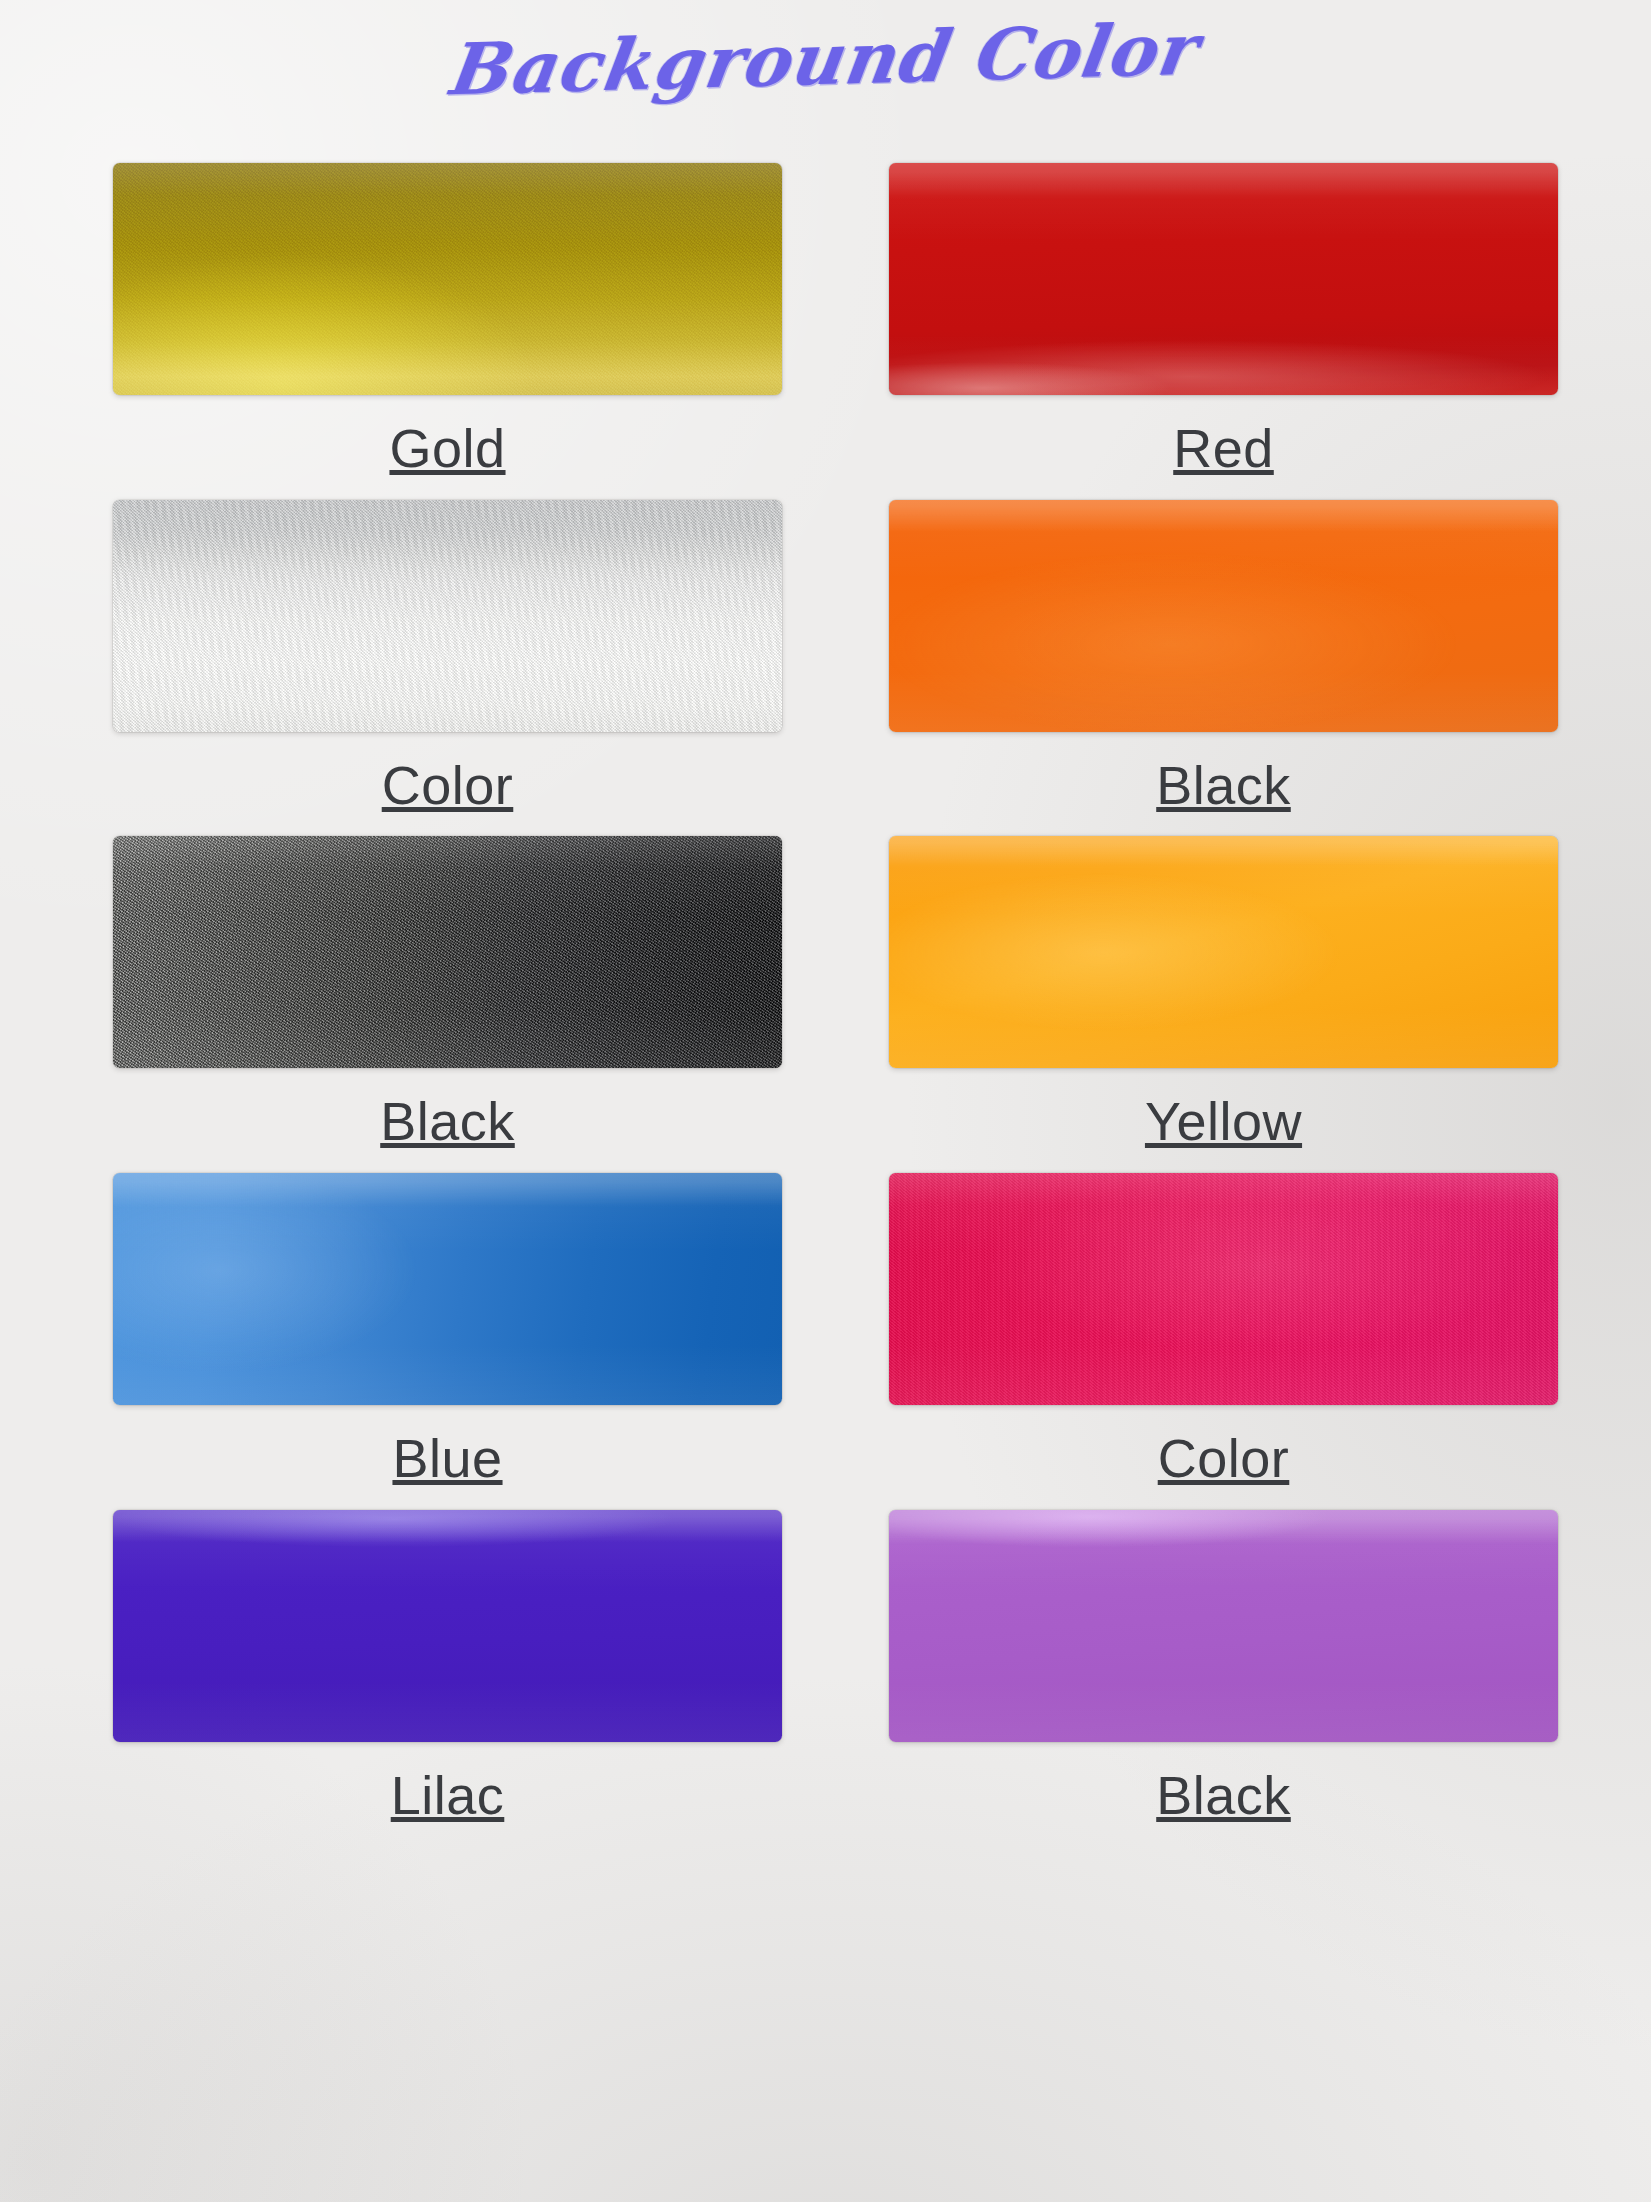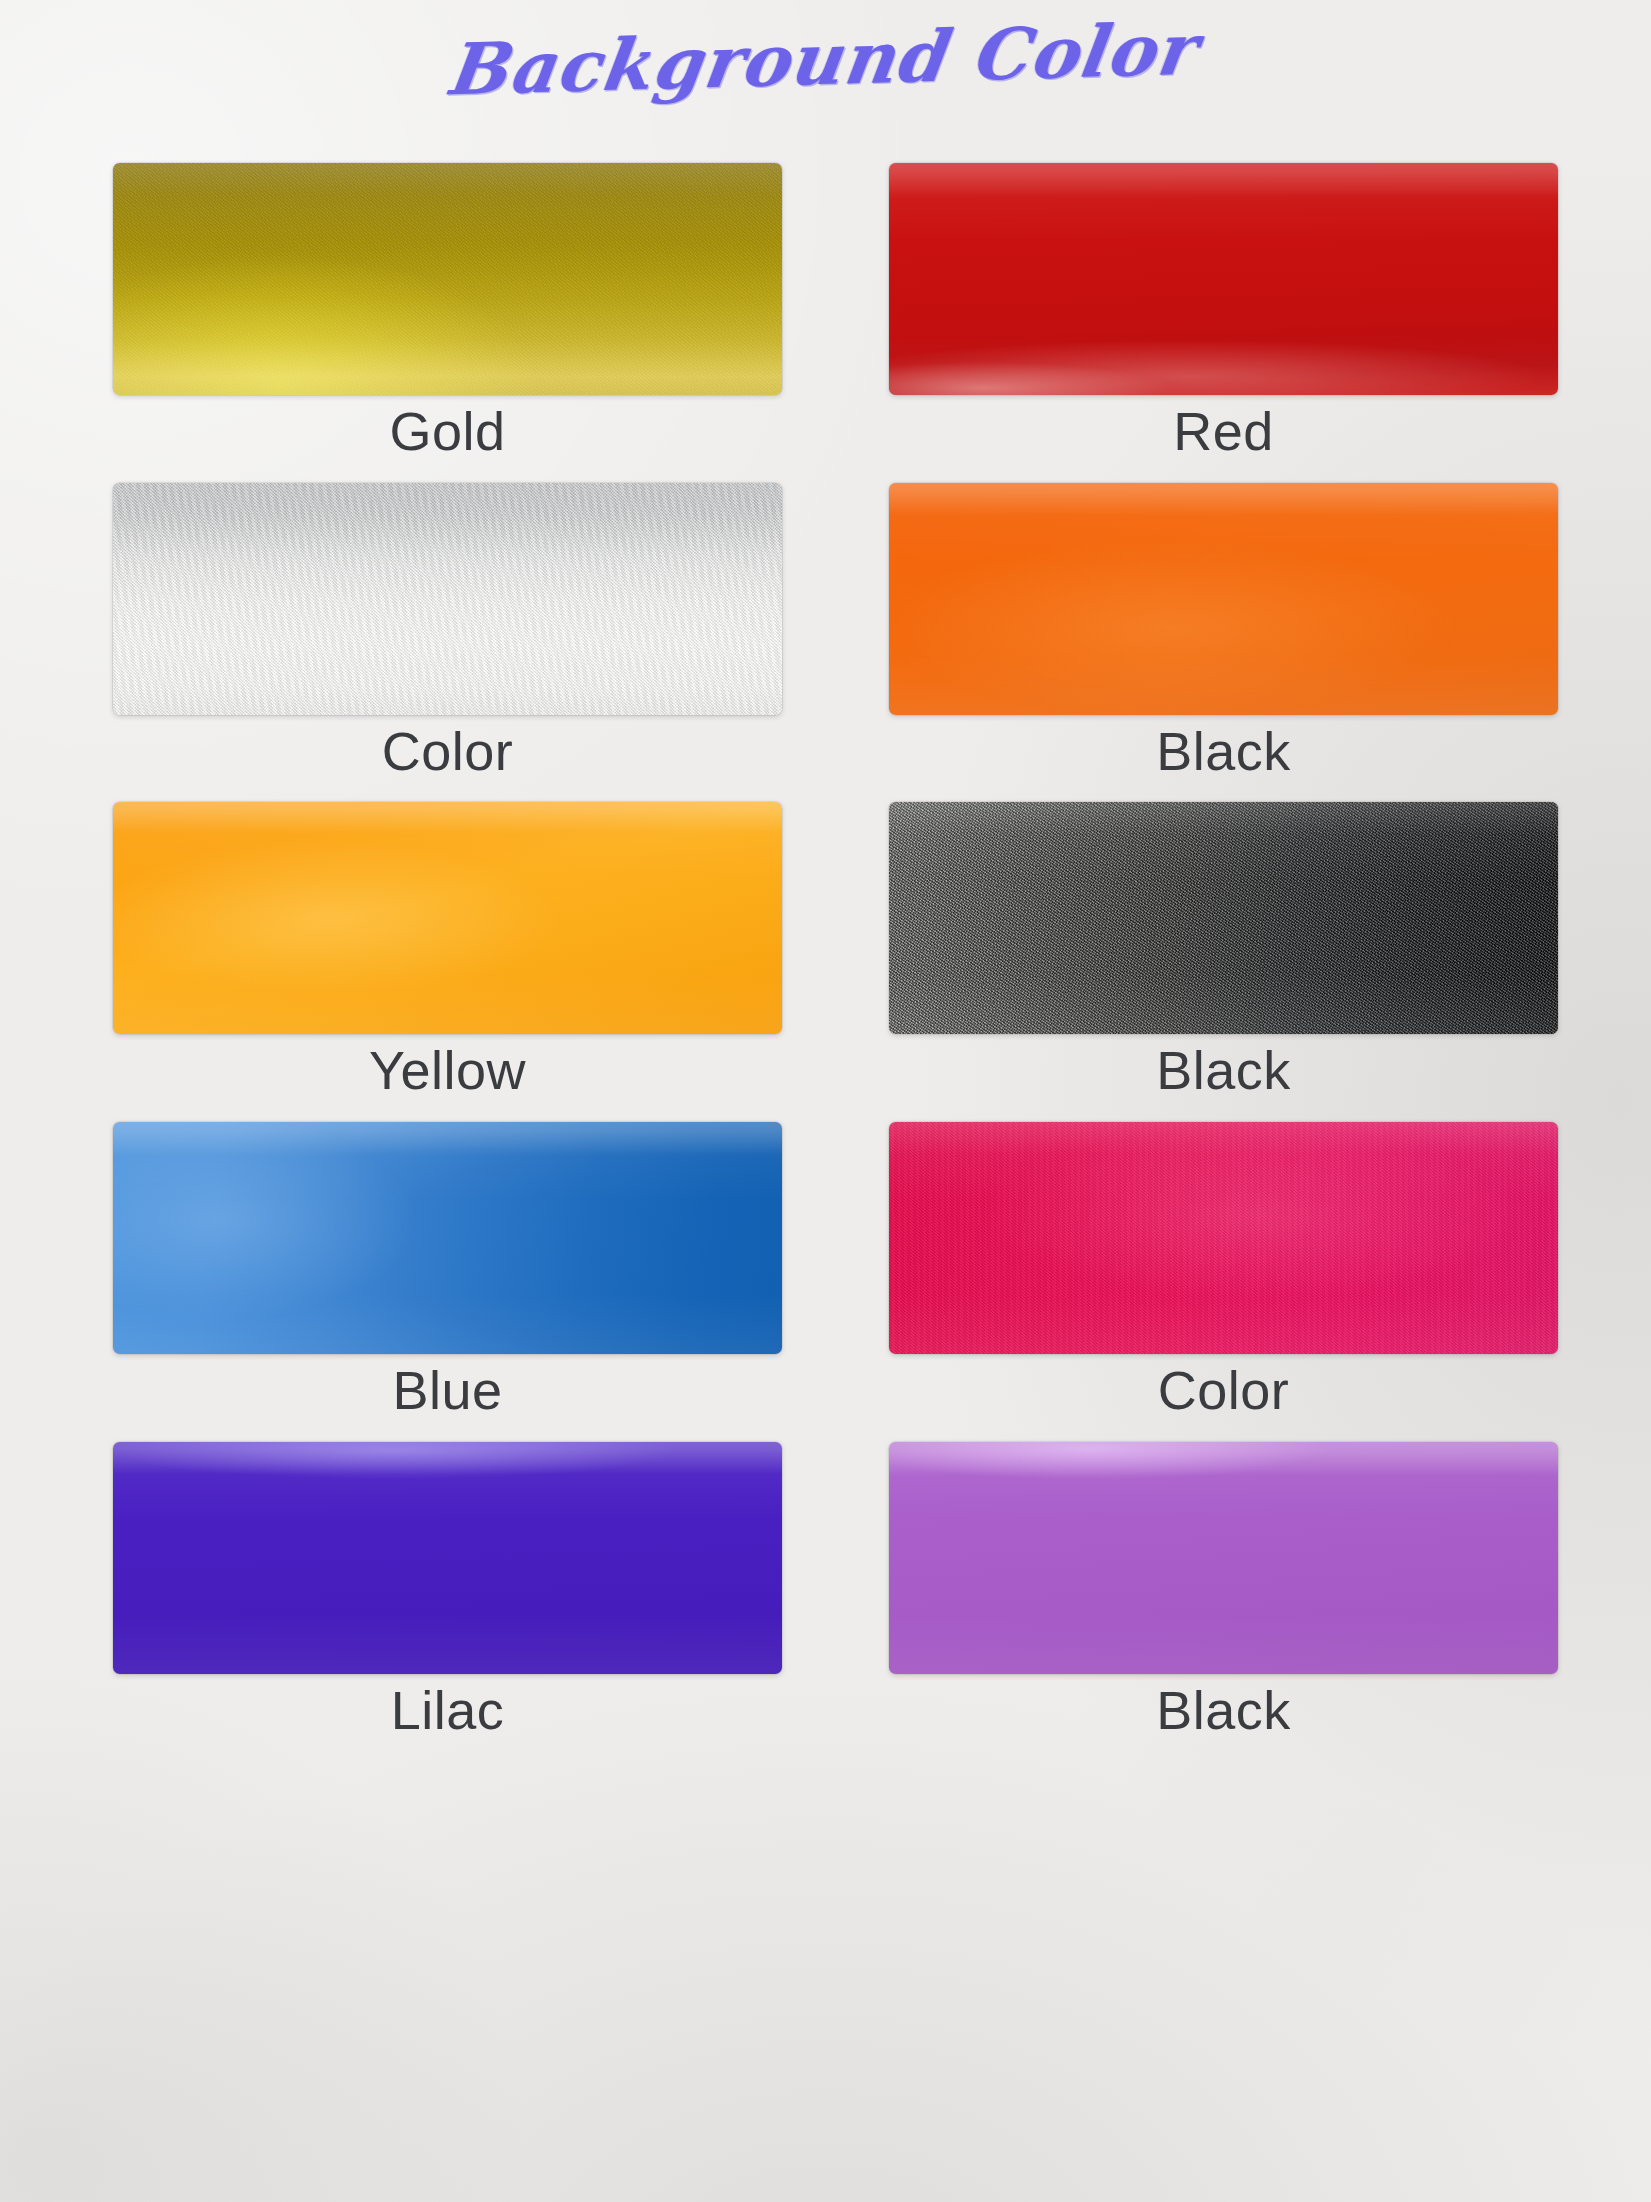--- a/index.html
+++ b/index.html
@@ -92,27 +92,28 @@
     position: absolute;
     inset: 0;
     border-radius: 6.7px;
     background:
       linear-gradient(180deg, rgba(255,255,255,.16) 0%, rgba(255,255,255,.04) 14%,
         rgba(255,255,255,0) 34%, rgba(255,255,255,0) 74%, rgba(255,255,255,.06) 100%);
     pointer-events: none;
   }
 
   .label {
-    margin-top: 8px;
+    margin-top: 25px;
     text-align: center;
     font-size: 54px;
     font-weight: 400;
     color: #3a3c40;
     letter-spacing: 0.5px;
     line-height: 1.05;
+    text-decoration: underline;
   }
 
   
   .chip.gold {
     background:
       linear-gradient(180deg, #8e7a14 0%, #9a860f 16%, #a7920e 38%,
         #b8a318 58%, #cbb733 78%, #ddc953 92%, #d3bf49 100%);
   }
   .chip.gold::before {
     content: "";
@@ -295,30 +296,30 @@
     <div class="chip silver"></div>
     <div class="label">Color</div>
   </div>
 
   <div class="cell">
     <div class="chip orange"></div>
     <div class="label">Black</div>
   </div>
 
   <div class="cell">
+    <div class="chip black"></div>
+    <div class="label">Black</div>
+  </div>
+
+  <div class="cell">
     <div class="chip yellow"></div>
     <div class="label">Yellow</div>
   </div>
 
   <div class="cell">
-    <div class="chip black"></div>
-    <div class="label">Black</div>
-  </div>
-
-  <div class="cell">
     <div class="chip blue"></div>
     <div class="label">Blue</div>
   </div>
 
   <div class="cell">
     <div class="chip pink"></div>
     <div class="label">Color</div>
   </div>
 
   <div class="cell">

